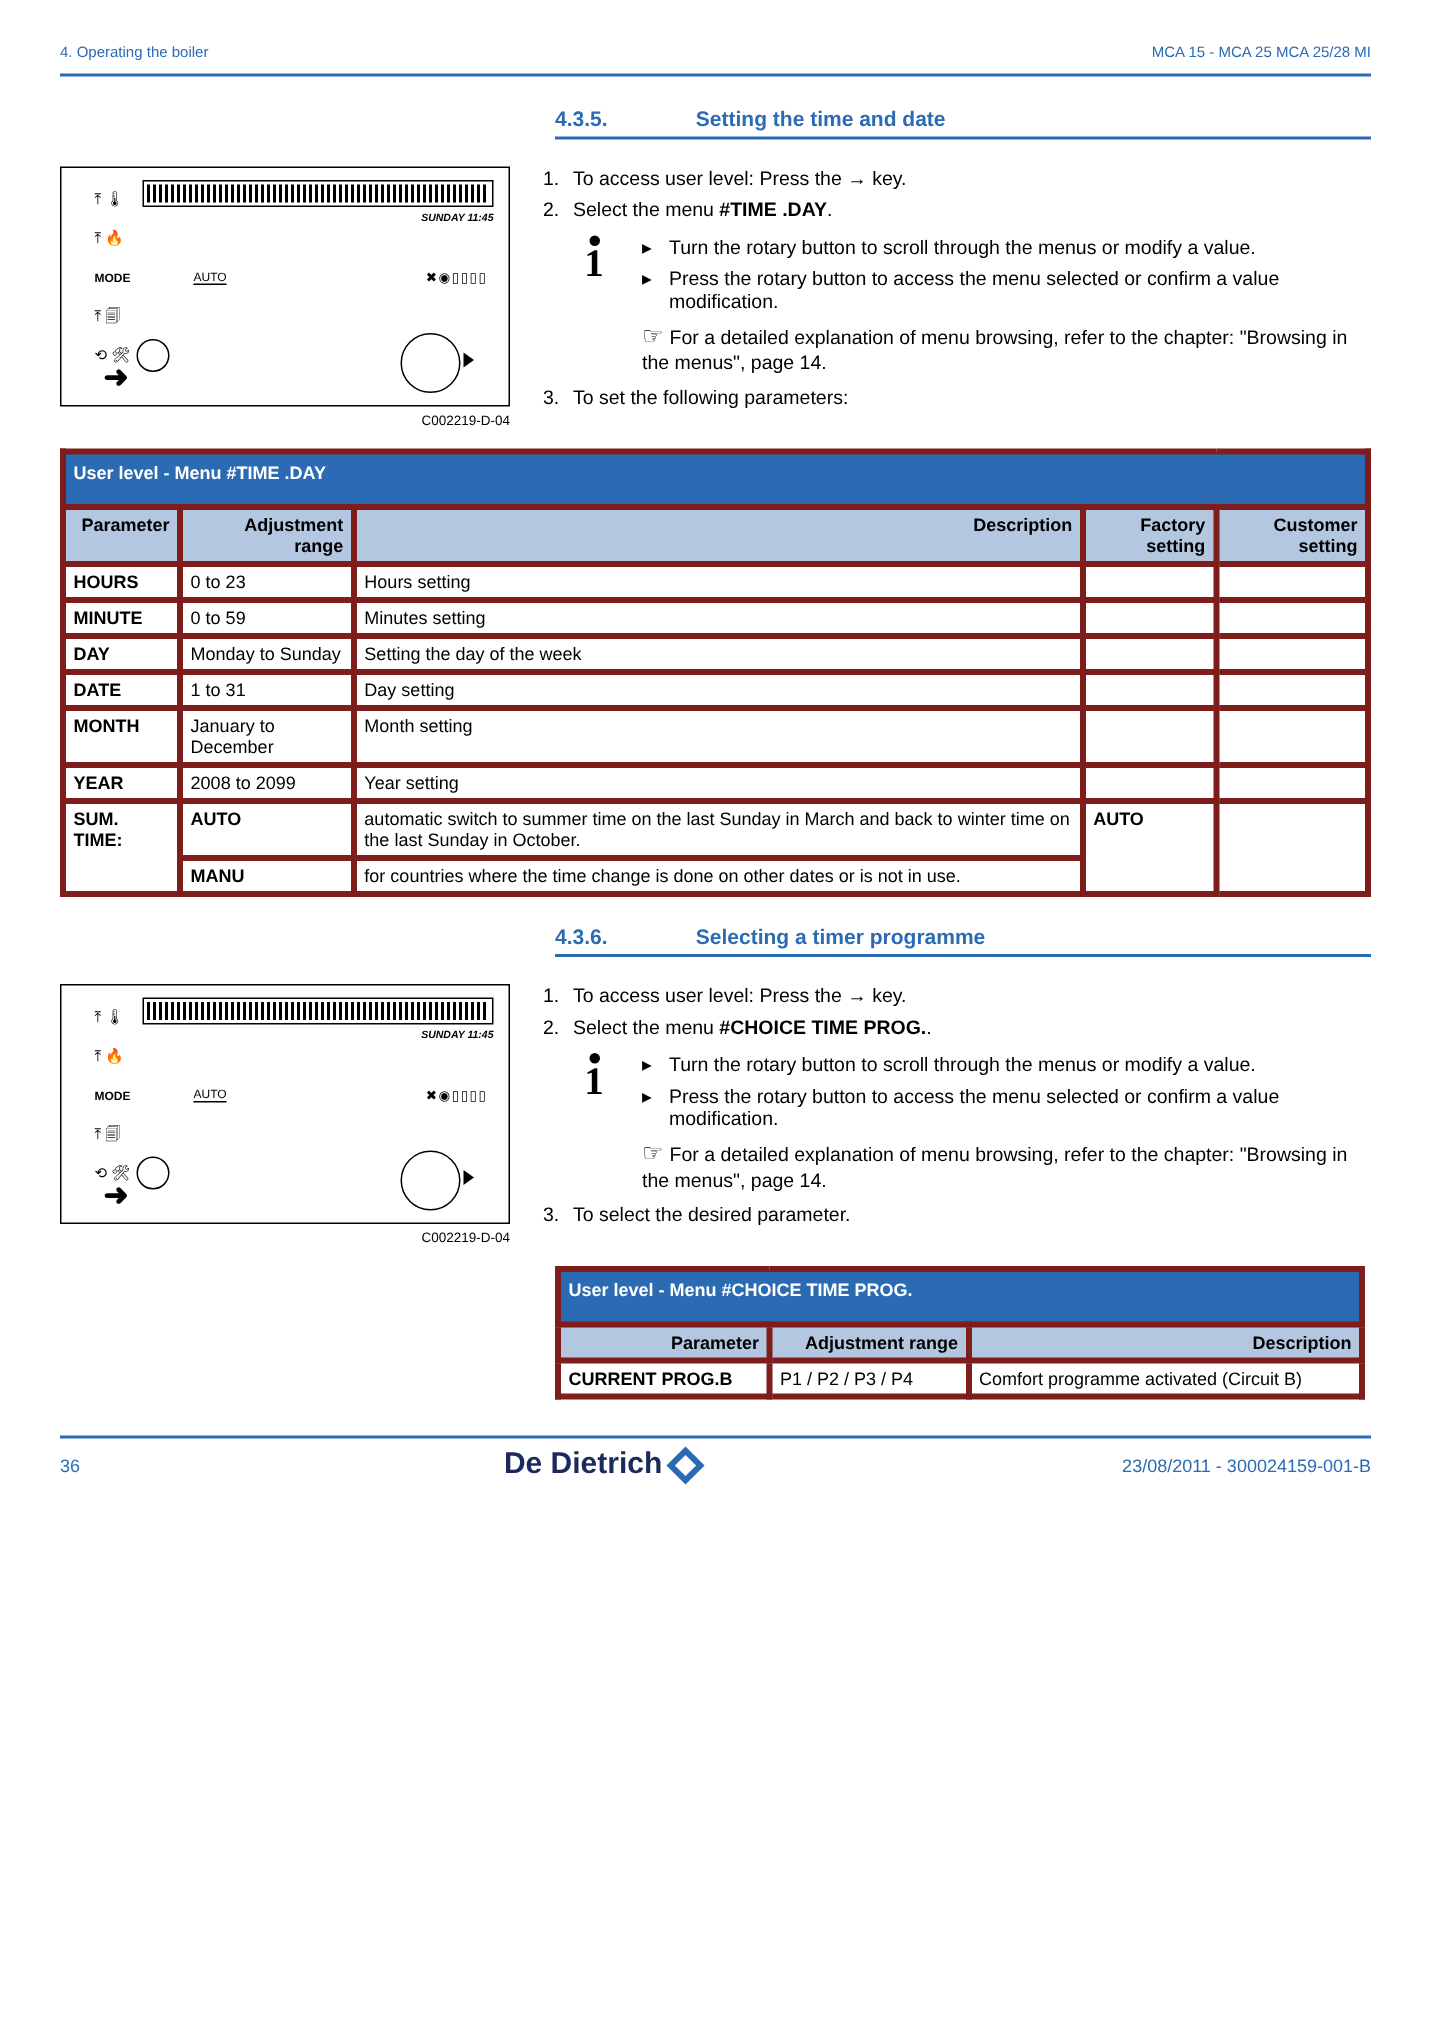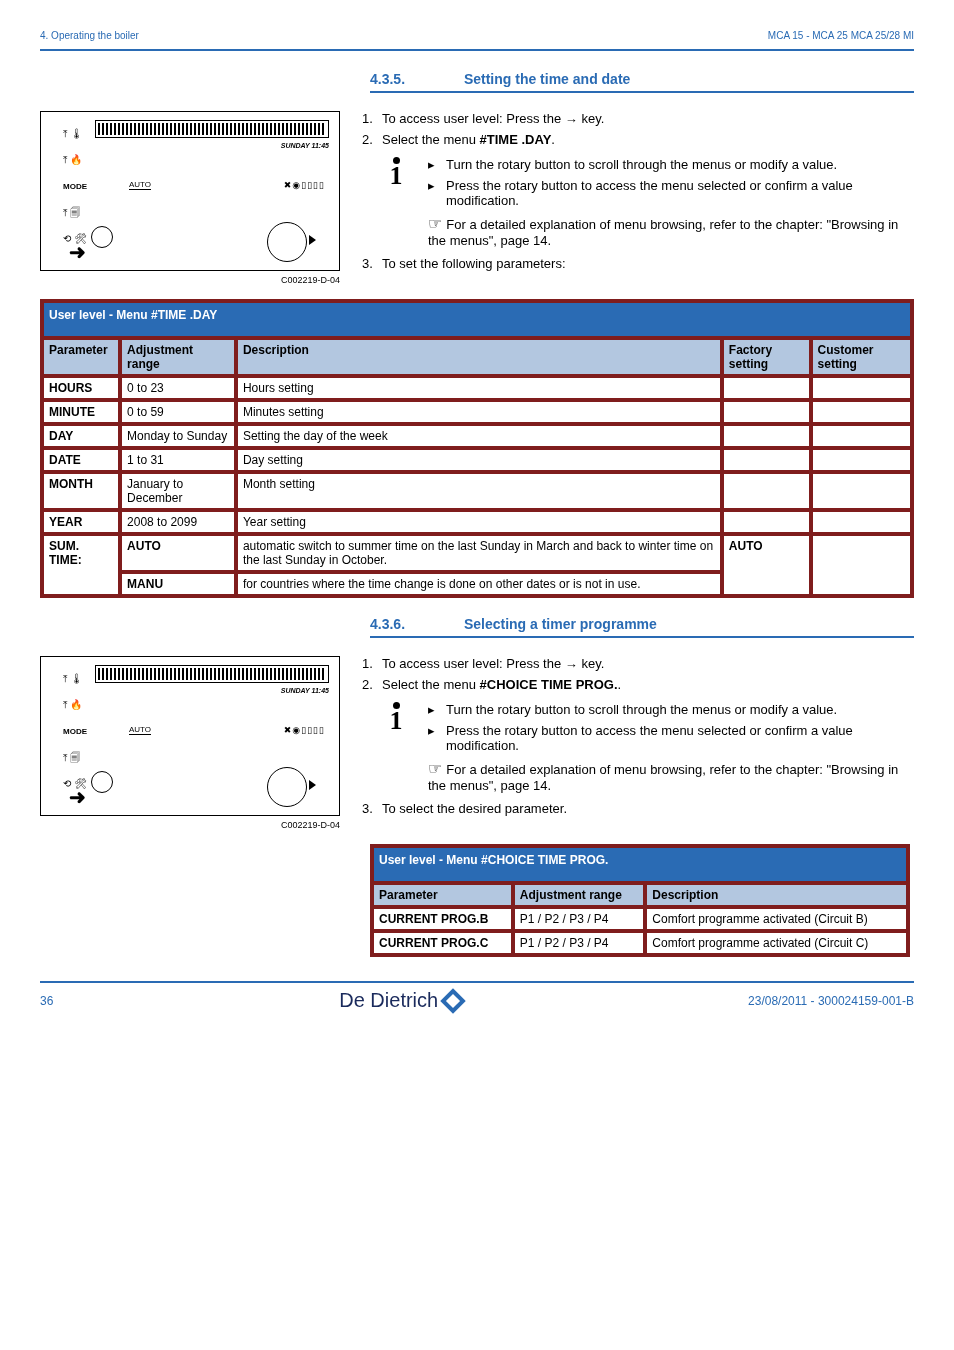--- a/index.html
+++ b/index.html
@@ -39,24 +39,24 @@
   .ol-num { width: 20px; flex-shrink: 0; }
   .info-block { display:flex; gap:18px; margin:10px 0 8px 20px; align-items:flex-start;}
   .info-icon { width:28px; flex-shrink:0; font-size:26px; font-weight:bold; font-family:"Times New Roman",serif; line-height:0.8; text-align:center;}
   .info-icon .dot{display:block; width:7px;height:7px;background:#000;border-radius:50%;margin:0 auto 2px;}
   .bullet-row { display:flex; margin-bottom:6px;}
   .bullet-sym { width:18px; flex-shrink:0; }
   .hand-icon { font-size:16px; margin-right:4px; display:inline-block;}
   table.tbl { border-collapse: collapse; width: 100%; font-size: 12px; margin-bottom:18px;}
   table.tbl th, table.tbl td { border: 4px solid #7f1d1d; padding: 3px 5px; text-align: left; vertical-align: top;}
   table.tbl .title-row td { background: #2a6bb4; color: #fff; font-weight: bold; padding: 5px 5px 14px 5px; }
-  table.tbl .head-row th { background: #b3c7e0; font-weight: bold; }
+  table.tbl .head-row th { background: #b3c7e0; font-weight: bold; text-align: right; }
   table.t2 { width: 540px; margin-left: 330px;}
   .footer { display:flex; justify-content:space-between; align-items:center; border-top:2px solid #2a6bb4; margin-top:24px; padding-top:6px; color:#2a6bb4; font-size:12px;}
-  .footer .brand { font-size:20px; font-weight:normal; color:#1a2a5c; display:flex; align-items:center; gap:6px;}
+  .footer .brand { font-size:20px; font-weight:bold; color:#1a2a5c; display:flex; align-items:center; gap:6px;}
   .footer .brand-mark { width:18px;height:18px; background:#2a6bb4; transform:rotate(45deg); position:relative;}
   .footer .brand-mark::after{content:""; position:absolute; inset:4px; background:#fff; transform:rotate(0deg);}
   .rarrow{font-weight:bold;}
 </style>
 </head>
 <body>
 
 <div class="header-row">
   <span>4.  Operating the boiler</span>
   <span>MCA 15 - MCA 25 MCA 25/28 MI</span>
@@ -261,25 +261,20 @@
     <th>Adjustment range</th>
     <th>Description</th>
   </tr>
   </tbody>
     <tbody id="t2-body">
       <tr>
         <td><b>CURRENT PROG.B</b></td>
         <td>P1 / P2 / P3 / P4</td>
         <td>Comfort programme activated (Circuit B)</td>
       </tr>
-      <tr>
-        <td><b>CURRENT PROG.C</b></td>
-        <td>P1 / P2 / P3 / P4</td>
-        <td>Comfort programme activated (Circuit C)</td>
-      </tr>
     </tbody>
 </table>
 
 <div class="footer">
   <span>36</span>
   <span class="brand">
     <span>De Dietrich</span>
     <span class="brand-mark"></span>
   </span>
   <span>23/08/2011  - 300024159-001-B</span>

